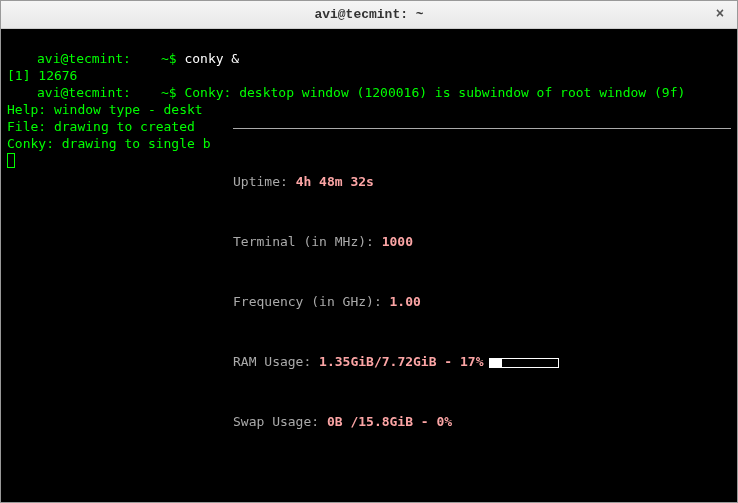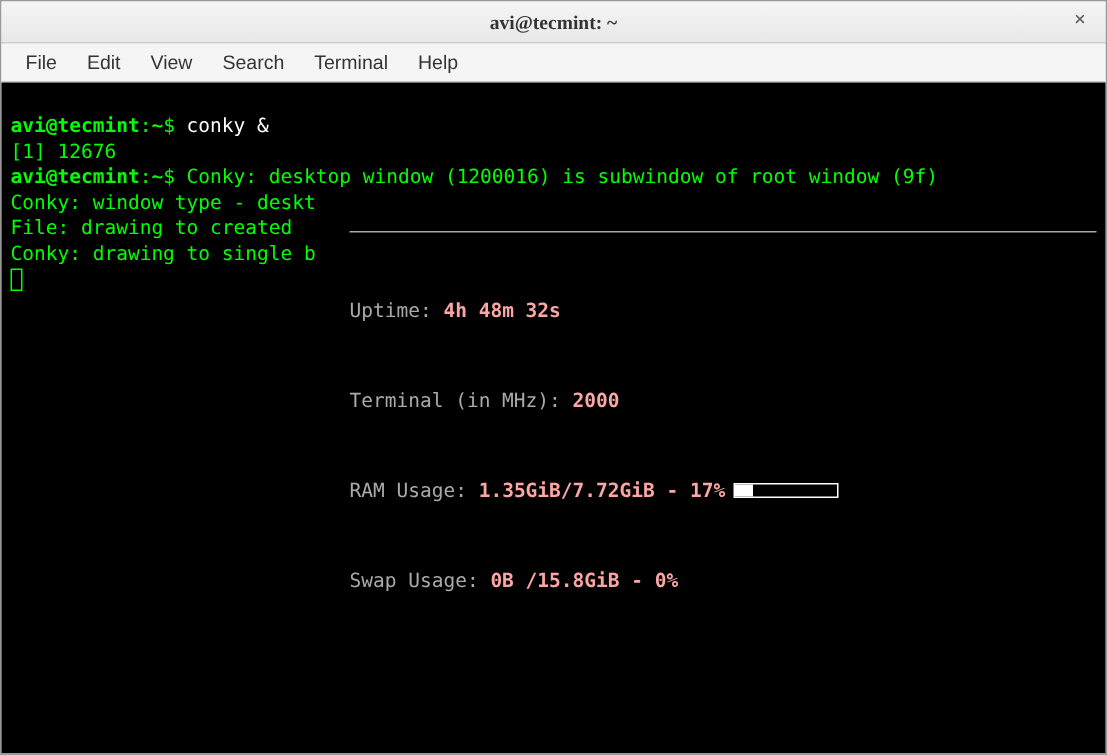--- a/index.html
+++ b/index.html
@@ -19,21 +19,21 @@
       flex-direction: column;
     }
     .titlebar {
       background: linear-gradient(#f5f5f5,#e8e8e8);
       height: 28px;
       display: flex;
       align-items: center;
       justify-content: center;
       position: relative;
       border-bottom: 1px solid #ccc;
-      font-family: Liberation Serif, serif;
+      font-family: Liberation Mono, monospace;
       font-size: 13px;
       font-weight: bold;
       color: #333;
     }
     .close-btn {
       position: absolute;
       right: 8px;
       top: 4px;
       width: 18px;
       height: 18px;
@@ -62,21 +62,21 @@
       color: #fff;
       font-family: "DejaVu Sans Mono", monospace;
       font-size: 13px;
       line-height: 17px;
       padding: 4px 6px;
       white-space: pre;
       overflow: hidden;
       position: relative;
     }
     .green { color: #00ff00; }
-    .bold { font-weight: bold; }
+    .bold { font-weight: normal; margin-left: 30px; }
     .cursor {
       display: inline-block;
       width: 8px;
       height: 15px;
       border: 1px solid #00ff00;
       vertical-align: text-bottom;
     }
     .conky-overlay {
       position: absolute;
       left: 232px;
@@ -110,41 +110,34 @@
     .conky-title { color: #aaa; text-align: center; padding-left: 55px; }
   </style>
 </head>
 <body>
 
 <div class="window">
   <div class="titlebar">
     <span>avi@tecmint: ~</span>
     <span class="close-btn">×</span>
   </div>
-  <div class="menubar">
-    <span class="menu-item">File</span>
-    <span class="menu-item">Edit</span>
-    <span class="menu-item">View</span>
-    <span class="menu-item">Search</span>
-    <span class="menu-item">Terminal</span>
-    <span class="menu-item">Help</span>
-  </div>
   <div class="terminal">
 <span class="green bold">avi@tecmint</span><span class="green">:</span><span class="green bold">~</span><span class="green">$</span> <span>conky &amp;</span>
 <span class="green">[1] 12676</span>
 <span class="green bold">avi@tecmint</span><span class="green">:</span><span class="green bold">~</span><span class="green">$</span> <span class="green">Conky: desktop window (1200016) is subwindow of root window (9f)</span>
-<span class="green">Conky: window type - deskt</span>
+<span class="green">Help: window type - deskt</span>
 <span class="green">File: drawing to created </span>
 <span class="green">Conky: drawing to single b</span>
 <span class="cursor"></span>
 
     <div class="conky-overlay">
       <hr class="hr">
       <div><span>Uptime:</span> <span class="white">4h 48m 32s</span></div>
-      <div><span>Terminal (in MHz):</span> <span class="white">2000</span></div>
+      <div><span>Terminal (in MHz):</span> <span class="white">1000</span></div>
+      <div><span>Frequency (in GHz):</span> <span class="white">1.00</span></div>
       <div><span>RAM Usage:</span> <span class="white">1.35GiB/7.72GiB - 17%</span><span class="bar"><span class="bar-fill" style="width:17%"></span></span></div>
       <div><span>Swap Usage:</span> <span class="white">0B /15.8GiB - 0%</span></div>
       
       
       
       
       
       
       
       

